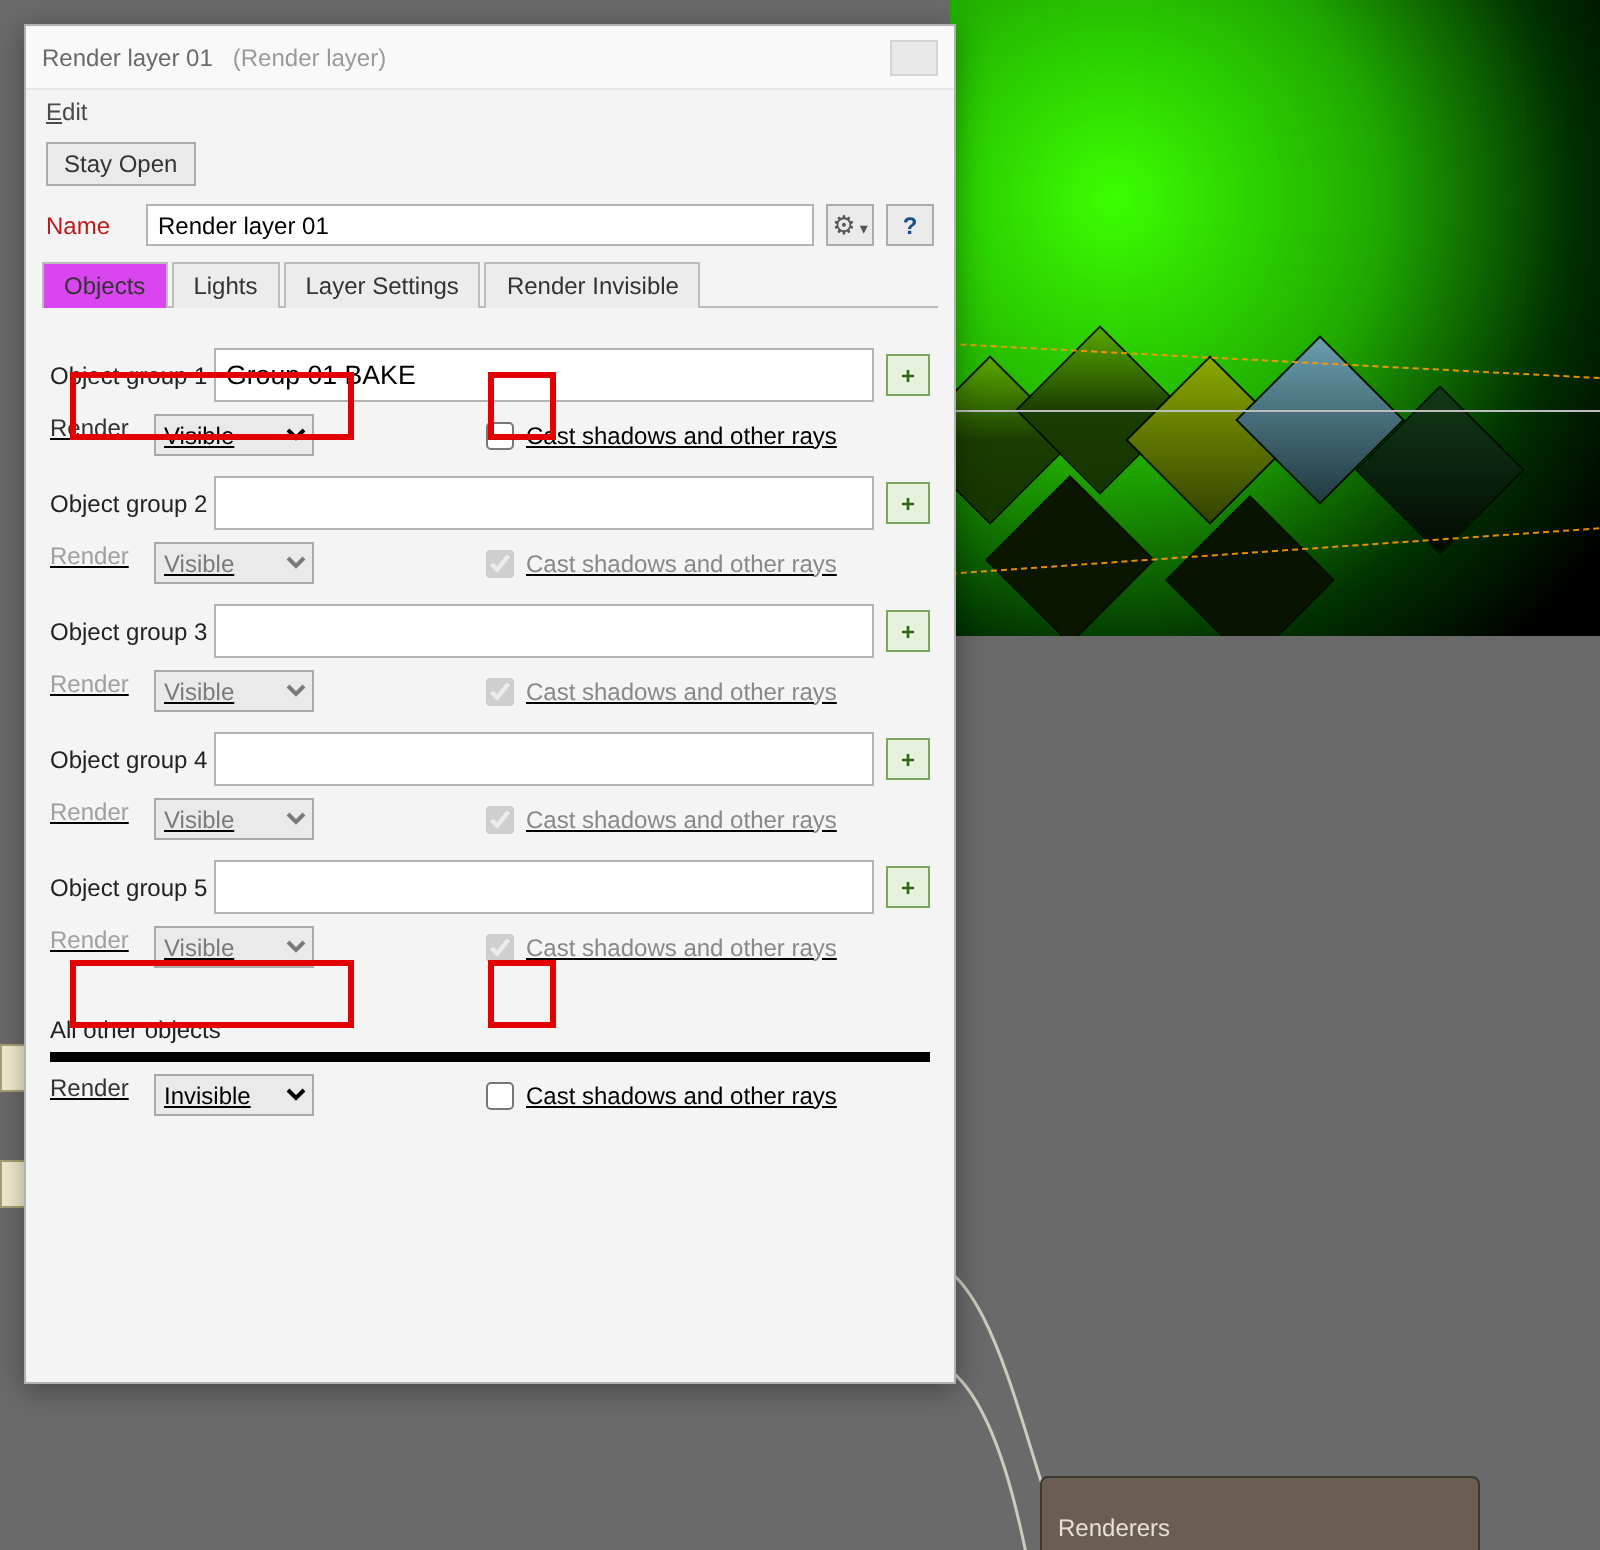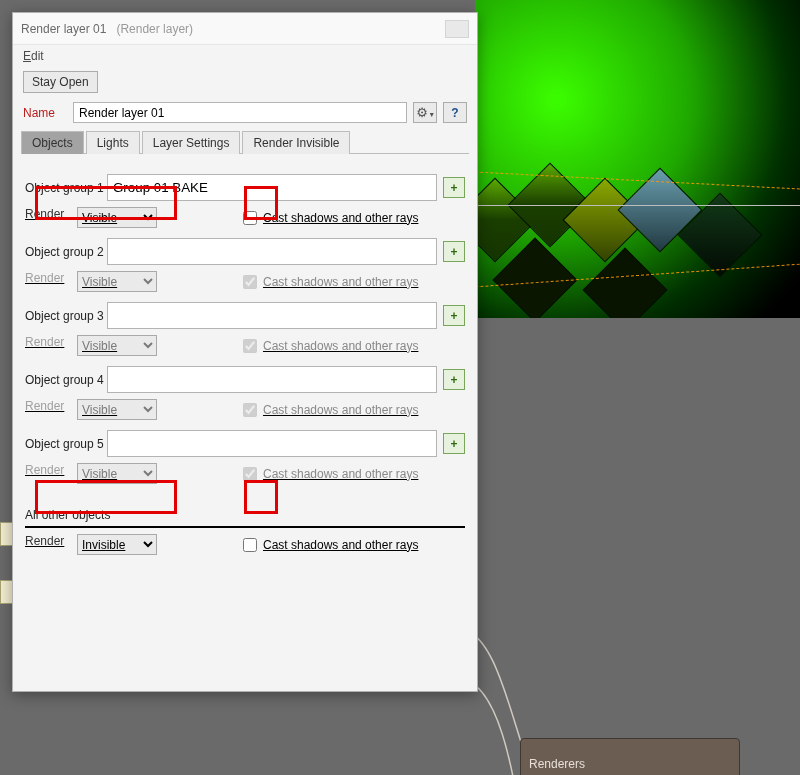--- a/index.html
+++ b/index.html
@@ -38,38 +38,38 @@
   .btn { height:22px; padding:0 8px; background:#eaeaea; border:1px solid #acacac; color:#333; display:inline-flex; align-items:center; font-size:12px; }
 
   .row { display:flex; align-items:center; padding:3px 10px; }
   .row .lbl { width:50px; color:#b91c1c; }
   .row input[type=text] { height:21px; border:1px solid #b4b4b4; padding:0 5px; font-size:12px; background:#fff; }
   .iconbtn { width:24px; height:21px; border:1px solid #acacac; background:#eaeaea; display:flex; align-items:center; justify-content:center; margin-left:6px; }
   .helpbtn { width:24px; height:21px; border:1px solid #acacac; background:#eaeaea; display:flex; align-items:center; justify-content:center; margin-left:6px; font-weight:bold; color:#1a4f8a; }
 
   .tabs { display:flex; border-bottom:1px solid #bcbcbc; margin:4px 8px 0; }
   .tab { padding:4px 10px; border:1px solid #bcbcbc; border-bottom:none; background:#ececec; margin-right:2px; position:relative; top:1px; color:#333; }
-  .tab.active { background:#a3a3a3;text-align:right; }
+  .tab.active { background:#d946ef;text-align:right; }
   .panel { padding:10px 12px 6px; }
 
   .group-row { display:flex; align-items:center; margin-top:10px; }
   .group-row .glbl { width:82px; color:#222; }
   .group-row input.slot { flex:1; height:27px; border:1px solid #b4b4b4; padding:0 5px; background:#fff; }
   .addbtn { width:22px; height:21px; margin-left:6px; border:1px solid #7aa65b; background:#e6f2dd; display:flex; align-items:center; justify-content:center; color:#2e6b12; font-weight:bold; }
 
   .render-row { display:flex; margin:6px 0 2px;text-decoration:underline; }
   .render-row .rlbl { width:52px; color:#333; }
   .render-row select { width:80px; height:21px; border:1px solid #a9a9a9; background:#eaeaea; font-size:12px; }
   .render-row.disabled .rlbl { color:#a0a0a0; }
   .render-row.disabled select { color:#7a7a7a; }
   .cast { margin-left:82px; display:flex; align-items:center; }
   .cast input { width:14px; height:14px; margin-right:6px; }
   .render-row.disabled .cast { color:#888; }
 
-  .section-hdr { margin-top:16px; color:#222; border-bottom:2px solid #000000; padding-bottom:4px; }
+  .section-hdr { margin-top:16px; color:#222; border-bottom:5px solid #000000; padding-bottom:4px; }
 
   .redbox { position:absolute; border:3px solid #e20000; pointer-events:none; }
 
   .gear::before { content:"\2699"; color:#555; font-size:13px; }
   .plus::before { content:"+"; }
   .dd::after { content:"\25BE"; color:#555; font-size:8px; margin-left:2px; }
 </style>
 </head>
 <body>
 

